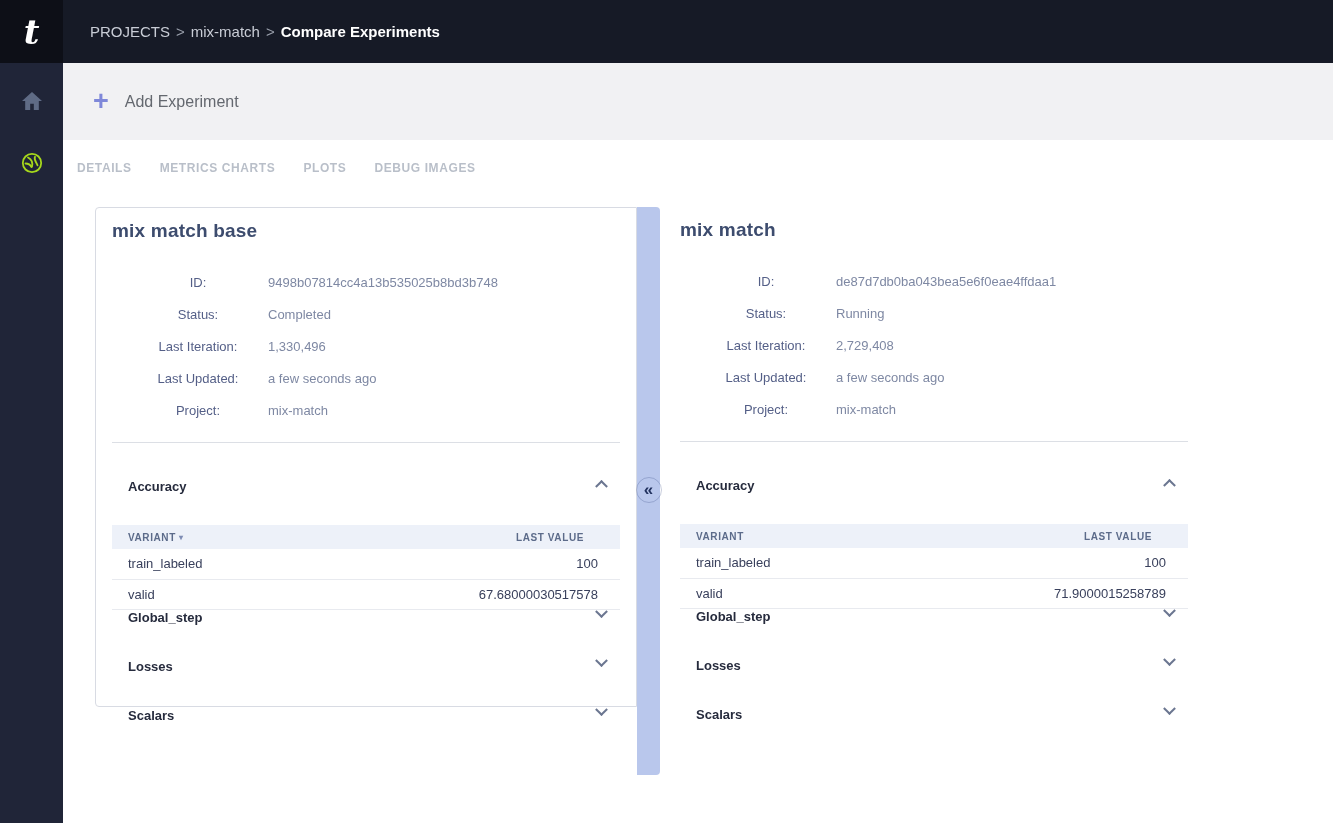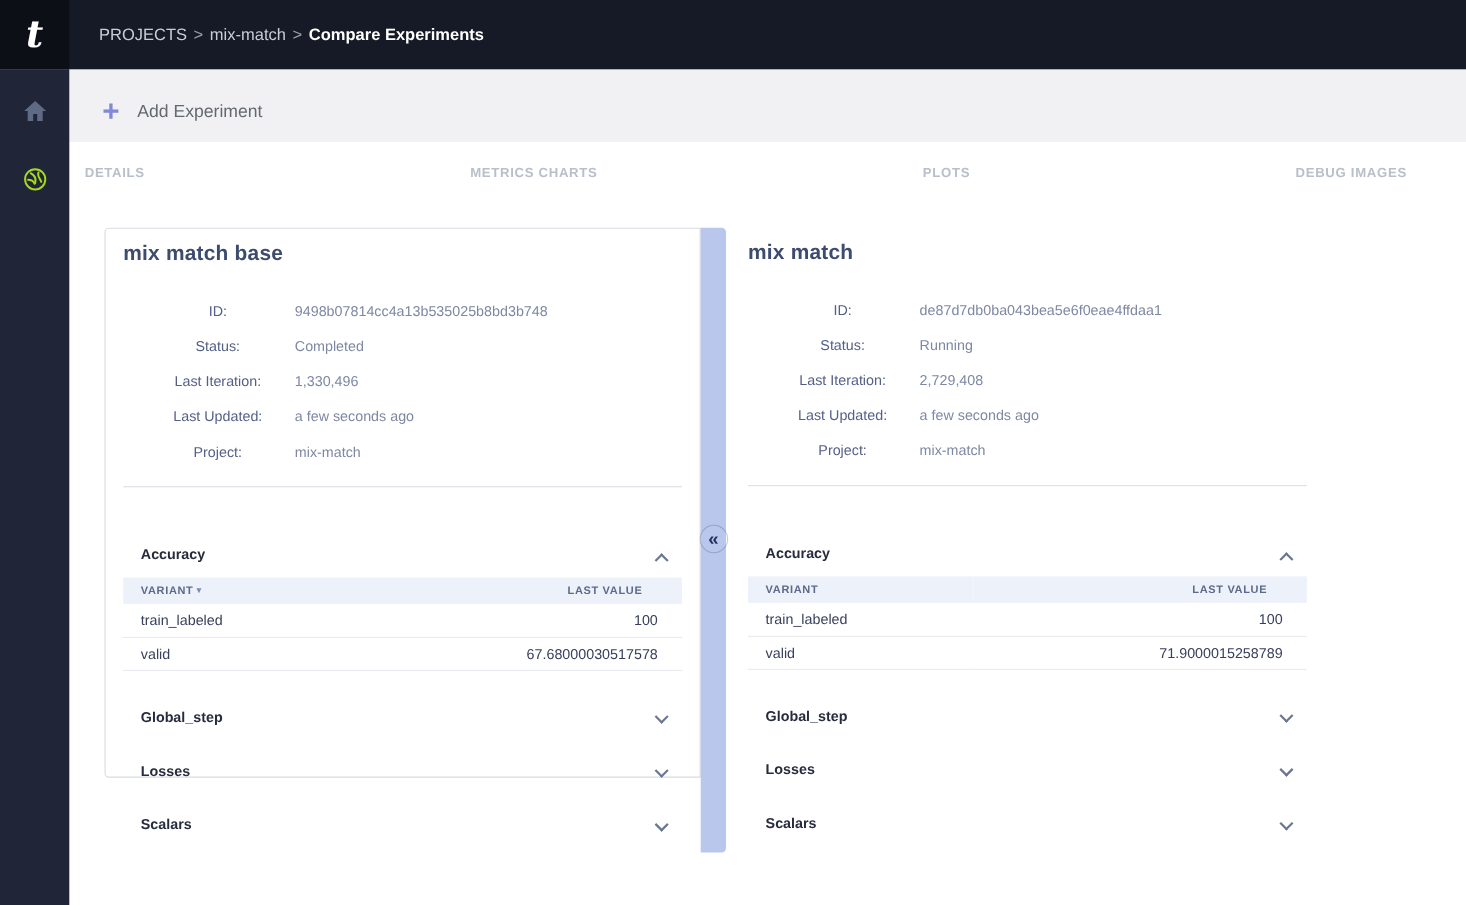--- a/index.html
+++ b/index.html
@@ -21,21 +21,21 @@
   .side-icon { width:28px; height:28px; display:flex; align-items:center; justify-content:center; cursor:pointer; }
 
   
   .main { position:absolute; top:63px; left:63px; width:1270px; height:760px; background:#ffffff; }
 
   .subheader { position:absolute; top:0; left:0; width:100%; height:77px; background:#f1f1f3; display:flex; align-items:center; padding-left:30px; }
   .plus-icon { font-size:27px; color:#7f88d9; font-weight:bold; margin-right:16px; line-height:1; cursor:pointer; }
   .add-exp-label { font-size:16px; color:#64686f; cursor:pointer; }
 
   
-  .tabs { position:absolute; top:66px; left:0; width:100%; height:55px; display:flex; justify-content:space-between; padding-right:40px; background:#ffffff; }
+  .tabs { position:absolute; top:77px; left:0; width:100%; height:55px; display:flex; justify-content:flex-start; padding-right:40px; background:#ffffff; }
   .tab { position:relative; display:flex; align-items:center; padding:0 14px; height:100%; font-size:12px; font-weight:bold; letter-spacing:0.6px; color:#b9bfc9; cursor:pointer; white-space:nowrap; }
   .tab.active { color:#4a5fd5; }
   .tab.active::before { content:""; position:absolute; top:0; left:0; right:0; height:6px; background:#4a5fd5; }
 
   
   .panel { background:#ffffff; }
   .panel.bordered { position:absolute; left:32px; top:144px; width:542px; height:500px; border:1px solid #d8dbe3; border-radius:4px 0 0 4px; }
   .panel.plain { position:absolute; left:617px; top:144px; width:508px; height:568px; }
 
   .scroll-strip { position:absolute; left:574px; top:144px; width:23px; height:568px; background:#b9c7ec; border-radius:0 4px 4px 0; }
@@ -46,21 +46,21 @@
 
   .exp-title { font-size:19px; font-weight:bold; color:#3d4c6e; letter-spacing:0.2px; }
 
   .fields { margin-top:24px; padding-left:16px; }
   .field-row { display:flex; align-items:center; height:32px; font-size:13px; }
   .field-label { width:140px; font-weight:normal; color:#545f87;text-align:center; }
   .field-value { color:#7e88a3; }
 
   .divider { border:none; border-top:1px solid #dcdfe5; margin-top:16px; }
 
-  .section-head { display:flex; align-items:flex-end; justify-content:space-between; padding:0 14px 0 16px; cursor:pointer;gap:37px; }
+  .section-head { display:flex; align-items:flex-start; justify-content:space-between; padding:0 14px 0 16px; cursor:pointer;gap:37px; }
   .section-head.expanded { height:32px; margin-top:36px; }
   .section-head.collapsed { height:49px; }
   .section-title { font-size:13px; font-weight:bold; color:#262b3d; }
 
   .chev { width:9px; height:9px; border-right:2px solid #6b7690; border-bottom:2px solid #6b7690; display:inline-block; }
   .chev.up { transform:rotate(-135deg) translate(-2px,-2px); }
   .chev.down { transform:rotate(45deg) translate(-2px,-2px); }
 
   .metric-table { width:100%; margin-top:14px; border-collapse:collapse; }
   .mt-head { background:#edf1f9; height:24px; }

